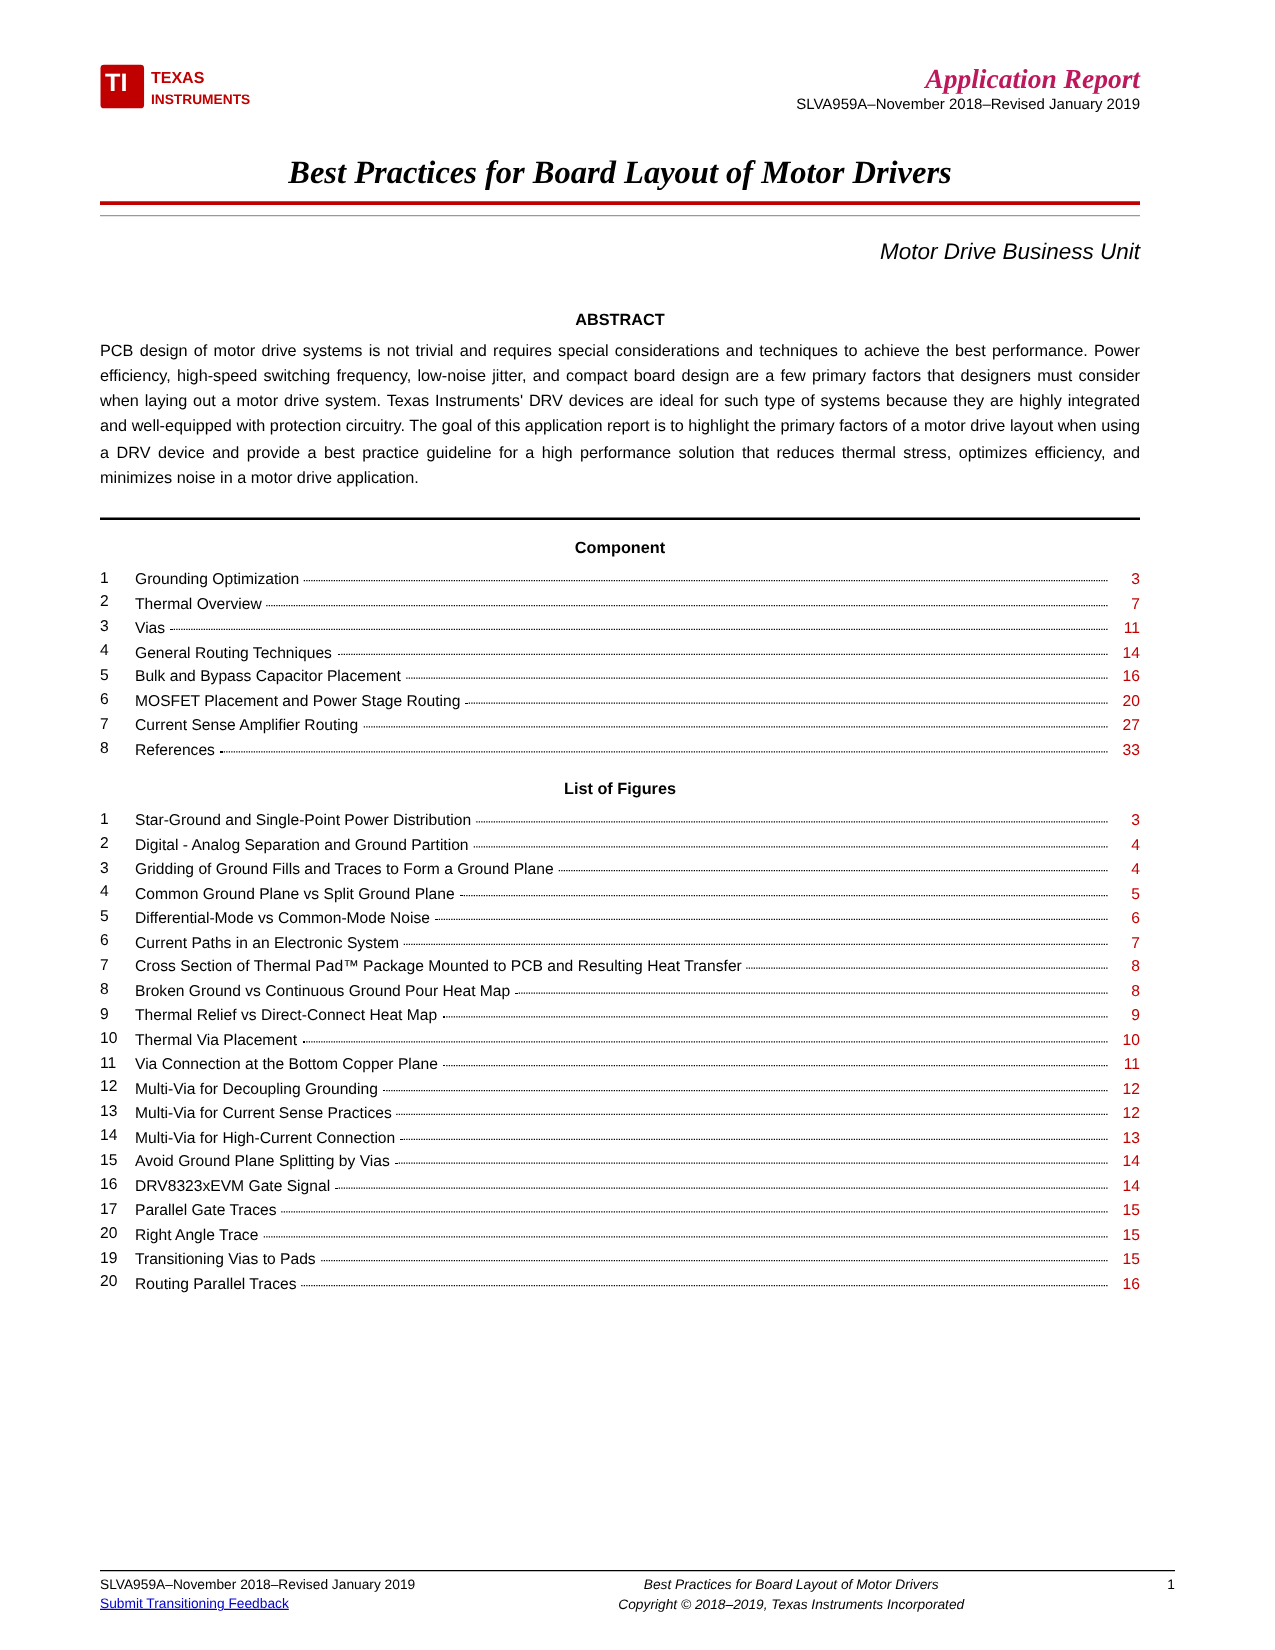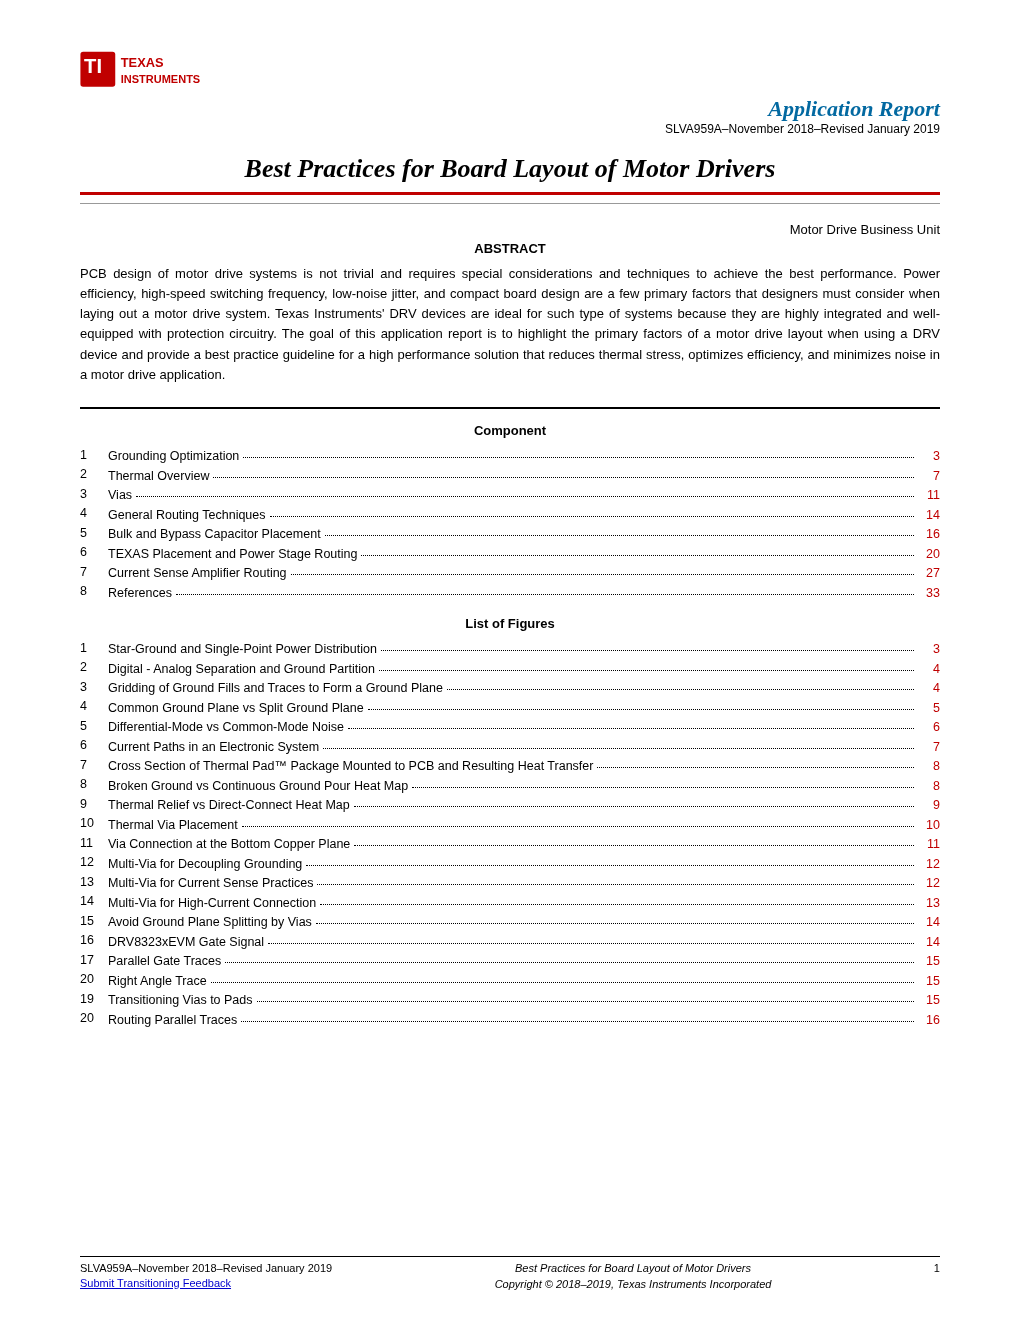--- a/index.html
+++ b/index.html
@@ -9,21 +9,21 @@
       background: #fff;
       font-family: Arial, Helvetica, sans-serif;
       font-size: 13px;
       color: #000;
       position: relative;
     }
 
     .page {
       width: 1020px;
       min-height: 1320px;
-      padding: 50px 80px 60px 80px;
+      padding: 50px 108px 60px 80px;
       position: relative;
     }
 
     
     .header {
       display: flex;
       justify-content: space-between;
       align-items: flex-start;
       margin-bottom: 18px;
     }
@@ -40,23 +40,22 @@
     }
 
     .app-report-block {
       text-align: right;
     }
 
     .app-report-title {
       font-size: 22px;
       font-style: italic;
       font-weight: bold;
-      color: #0369a1;
+      color: #be185d;
       font-family: Times New Roman, serif;
-      margin-top: 46px;
     }
 
     .app-report-subtitle {
       font-size: 12px;
       color: #000;
       font-family: Arial, Helvetica, sans-serif;
     }
 
     
     .doc-title {
@@ -73,22 +72,23 @@
 
     .separator-line {
       border: none;
       border-top: 1px solid #999;
       margin: 6px 0 18px 0;
     }
 
     
     .business-unit {
       text-align: right;
-      font-size: 13px;
-      margin-bottom: 4px;
+      font-style: italic;
+      font-size: 18px;
+      margin-bottom: 36px;
     }
 
     
     .abstract-title {
       text-align: center;
       font-weight: bold;
       font-size: 13px;
       margin-bottom: 8px;
     }
 
@@ -280,21 +280,21 @@
           <span>Bulk and Bypass Capacitor Placement</span>
           <span class="dots"></span>
           <span class="toc-page">16</span>
         </div>
       </td>
     </tr>
           <tr>
       <td class="toc-num">6</td>
       <td>
         <div class="toc-row-text">
-          <span>TEXAS Placement and Power Stage Routing</span>
+          <span>MOSFET Placement and Power Stage Routing</span>
           <span class="dots"></span>
           <span class="toc-page">20</span>
         </div>
       </td>
     </tr>
           <tr>
       <td class="toc-num">7</td>
       <td>
         <div class="toc-row-text">
           <span>Current Sense Amplifier Routing</span>

